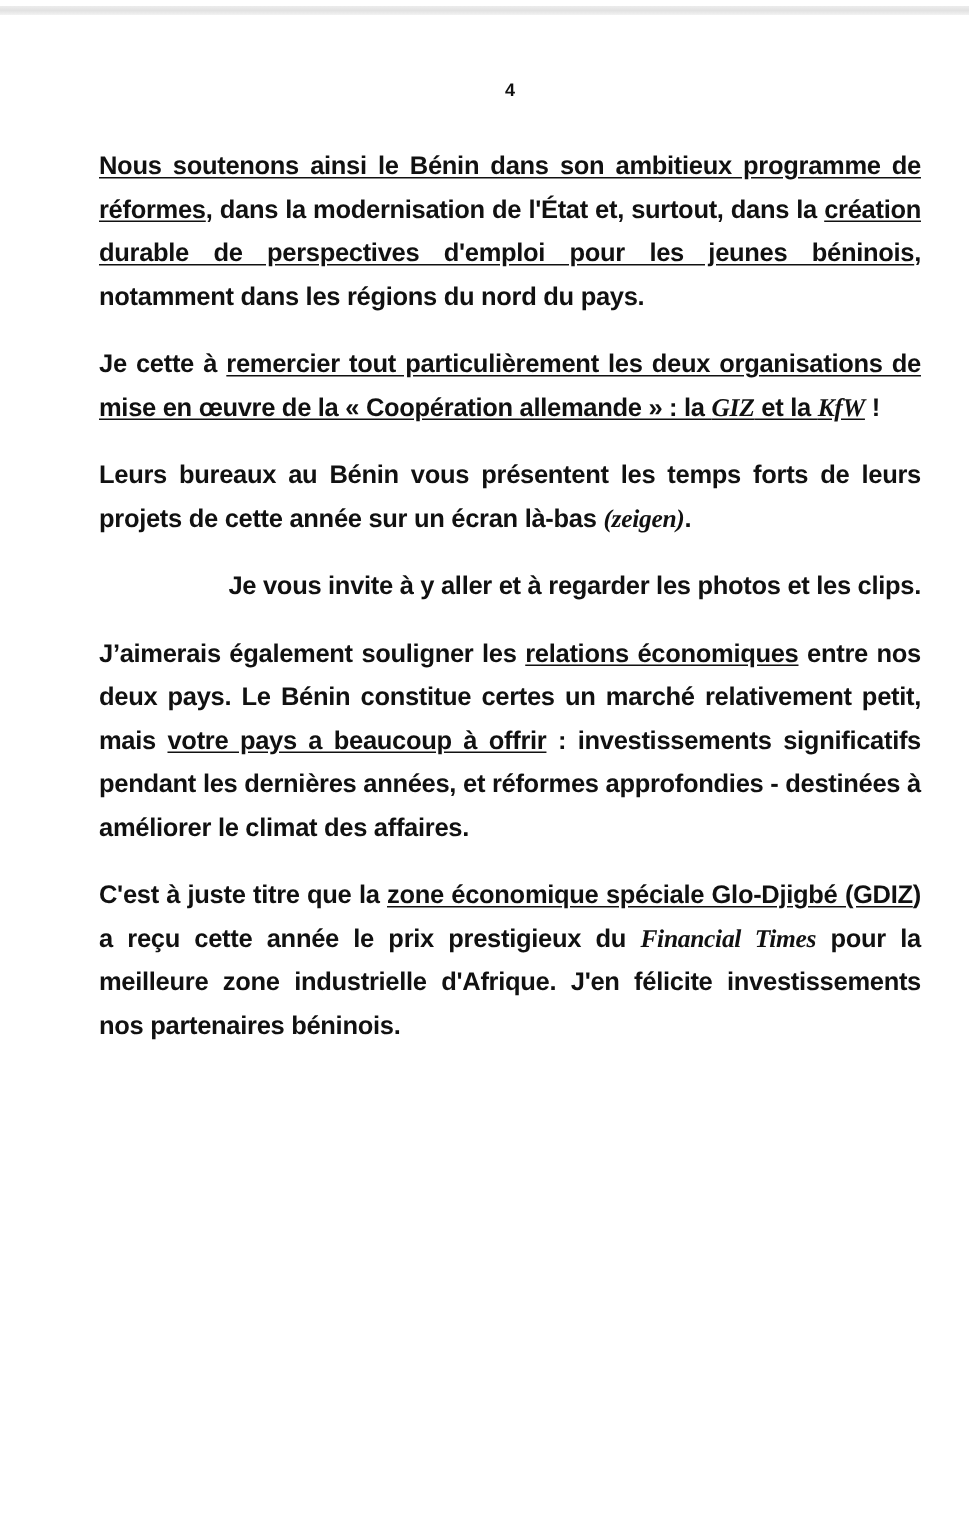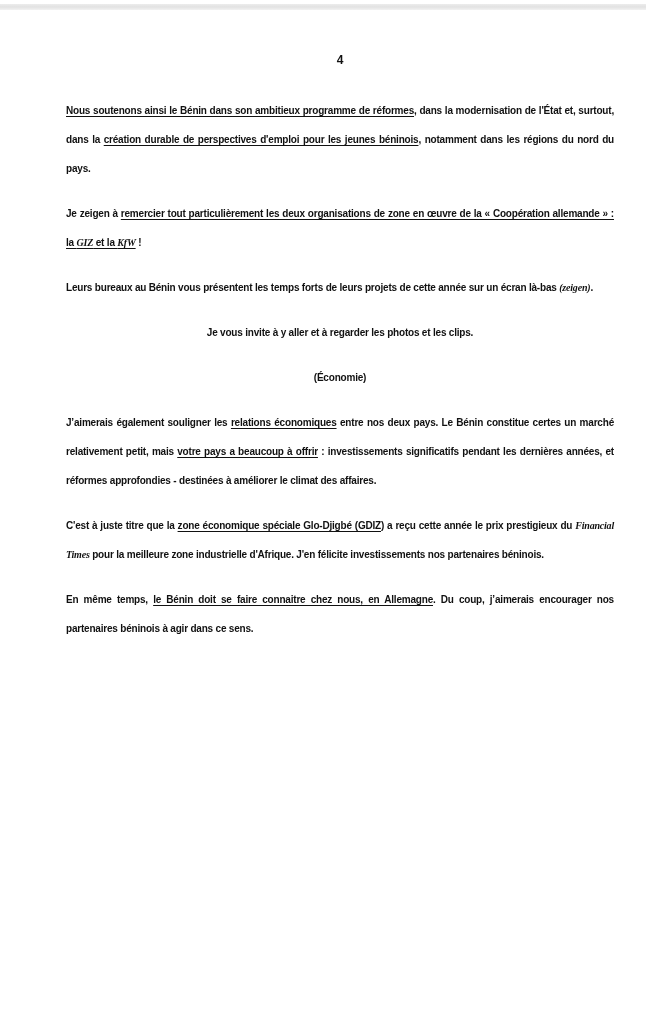--- a/index.html
+++ b/index.html
@@ -28,47 +28,45 @@
     text-align: center;
     font-weight: bold;
     font-size: 12px;
     transform: translateX(17px);
   }
   .content {
     position: absolute;
     left: 66px;
     top: 96px;
     width: 548px;
-    font-size: 10px;
+    font-size: 17px;
     font-weight: bold;
     line-height: 29px;
     letter-spacing: -0.2px;
   }
   .para {
     margin: 0 0 16px 0;
     text-align: justify;
   }
   .para.center {
     text-align: center;
   }
   .para.nojust {
-    text-align: center;
+    text-align: right;
   }
   .u { text-decoration: underline; text-underline-offset: 2px; }
   .i { font-style: italic; font-family: Liberation Serif, serif; }
 </style>
 </head>
 <body>
 
 <div class="top-band"></div>
 
 <div class="page-number">4</div>
 
 <div class="content" id="doc-body">
     <p class="para"><span class="u">Nous soutenons ainsi le Bénin dans son ambitieux programme de réformes</span><span class="">, dans la modernisation de l'État et, surtout, dans la </span><span class="u">création durable de perspectives d'emploi pour les jeunes béninois</span><span class="">, notamment dans les régions du nord du pays.</span></p>
-    <p class="para"><span class="">Je zeigen à </span><span class="u">remercier tout particulièrement les deux organisations de zone en œuvre de la « Coopération allemande » : la </span><span class="u i">GIZ</span><span class="u"> et la </span><span class="u i">KfW</span><span class=""> !</span></p>
+    <p class="para"><span class="">Je cette à </span><span class="u">remercier tout particulièrement les deux organisations de mise en œuvre de la « Coopération allemande » : la </span><span class="u i">GIZ</span><span class="u"> et la </span><span class="u i">KfW</span><span class=""> !</span></p>
     <p class="para"><span class="">Leurs bureaux au Bénin vous présentent les temps forts de leurs projets de cette année sur un écran là-bas </span><span class="i">(zeigen)</span><span class="">.</span></p>
     <p class="para nojust"><span class="">Je vous invite à y aller et à regarder les photos et les clips.</span></p>
-    <p class="para center"><span class="">(Économie)</span></p>
     <p class="para"><span class="">J’aimerais également souligner les </span><span class="u">relations économiques</span><span class=""> entre nos deux pays. Le Bénin constitue certes un marché relativement petit, mais </span><span class="u">votre pays a beaucoup à offrir</span><span class=""> : investissements significatifs pendant les dernières années, et réformes approfondies - destinées à améliorer le climat des affaires.</span></p>
     <p class="para"><span class="">C'est à juste titre que la </span><span class="u">zone économique spéciale Glo-Djigbé (GDIZ</span><span class="">) a reçu cette année le prix prestigieux du </span><span class="i">Financial Times</span><span class=""> pour la meilleure zone industrielle d'Afrique. J'en félicite investissements nos partenaires béninois.</span></p>
-    <p class="para"><span class="">En même temps, </span><span class="u">le Bénin doit se faire connaitre chez nous, en Allemagne</span><span class="">. Du coup, j’aimerais encourager nos partenaires béninois à agir dans ce sens.</span></p>
   </div>
 
 </body></html>

